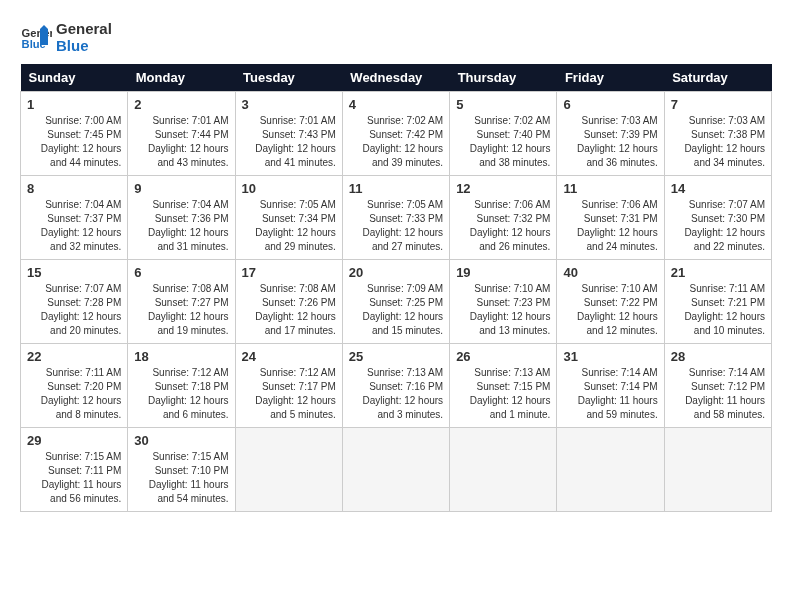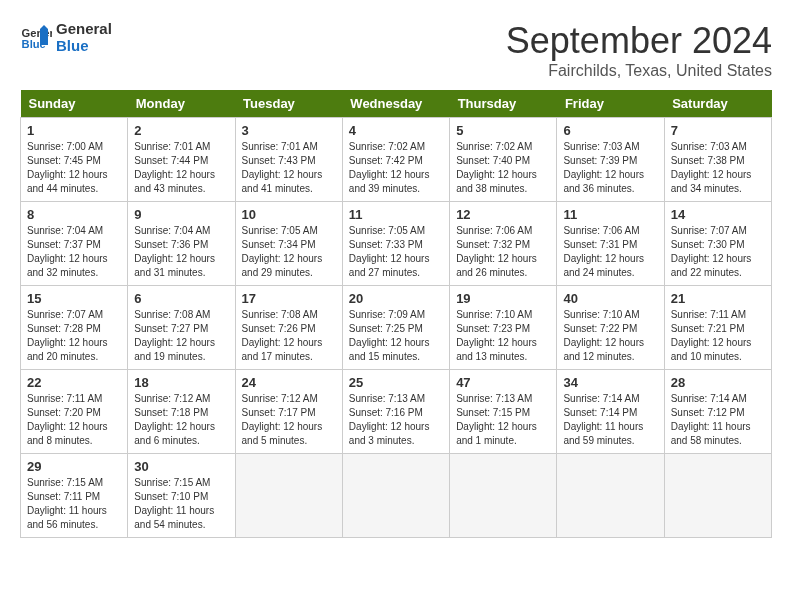--- a/index.html
+++ b/index.html
@@ -36,21 +36,21 @@
     .calendar-subtitle {
       font-size: 16px;
       color: #555;
     }
     table {
       width: 100%;
       border-collapse: collapse;
       table-layout: fixed;
     }
     th {
-      background-color: #4d7c0f;
+      background-color: #0f172a;
       color: #fff;
       text-align: left;
       padding: 6px 8px;
       font-size: 13px;
       font-weight: bold;
     }
     td {
       border: 1px solid #ccc;
       vertical-align: top;
       padding: 5px 6px;
@@ -64,41 +64,38 @@
     .day-num {
       font-size: 13px;
       font-weight: bold;
       display: block;
       margin-bottom: 2px;
     }
     .day-info {
       font-size: 10px;
       line-height: 1.4;
       color: #333;
+      text-align: right;
     }
   </style>
 </head>
 <body>
 
 <div class="header-area">
   <div class="logo">
     <svg class="logo-icon" viewBox="0 0 40 40">
       <text x="2" y="20" font-size="14" font-weight="bold" fill="#333">General</text>
       <text x="2" y="34" font-size="14" font-weight="bold" fill="#1a6fc4">Blue</text>
       <polygon points="30,5 40,15 35,10 35,30 25,30 25,10 20,15" fill="#1a6fc4"></polygon>
     </svg>
     <div>
       <div style="font-size:15px;font-weight:bold;color:#333;">General</div>
       <div style="font-size:15px;font-weight:bold;color:#1a6fc4;">Blue</div>
     </div>
   </div>
-  <div class="title-area">
-    <div class="calendar-title">September 2024</div>
-    <div class="calendar-subtitle">Fairchilds, Texas, United States</div>
-  </div>
 </div>
 
 <table>
   <thead>
     <tr>
     <th>Sunday</th>
         <th>Monday</th>
         <th>Tuesday</th>
         <th>Wednesday</th>
         <th>Thursday</th>
@@ -208,25 +205,25 @@
         </td>
         <td>
           <span class="day-num">24</span>
           <div class="day-info">Sunrise: 7:12 AM<br>Sunset: 7:17 PM<br>Daylight: 12 hours and 5 minutes.</div>
         </td>
         <td>
           <span class="day-num">25</span>
           <div class="day-info">Sunrise: 7:13 AM<br>Sunset: 7:16 PM<br>Daylight: 12 hours and 3 minutes.</div>
         </td>
         <td>
-          <span class="day-num">47</span>
+          <span class="day-num">26</span>
           <div class="day-info">Sunrise: 7:13 AM<br>Sunset: 7:15 PM<br>Daylight: 12 hours and 1 minute.</div>
         </td>
         <td>
-          <span class="day-num">34</span>
+          <span class="day-num">31</span>
           <div class="day-info">Sunrise: 7:14 AM<br>Sunset: 7:14 PM<br>Daylight: 11 hours and 59 minutes.</div>
         </td>
         <td>
           <span class="day-num">28</span>
           <div class="day-info">Sunrise: 7:14 AM<br>Sunset: 7:12 PM<br>Daylight: 11 hours and 58 minutes.</div>
         </td>
       </tr>
       <tr>
         <td>
           <span class="day-num">29</span>

